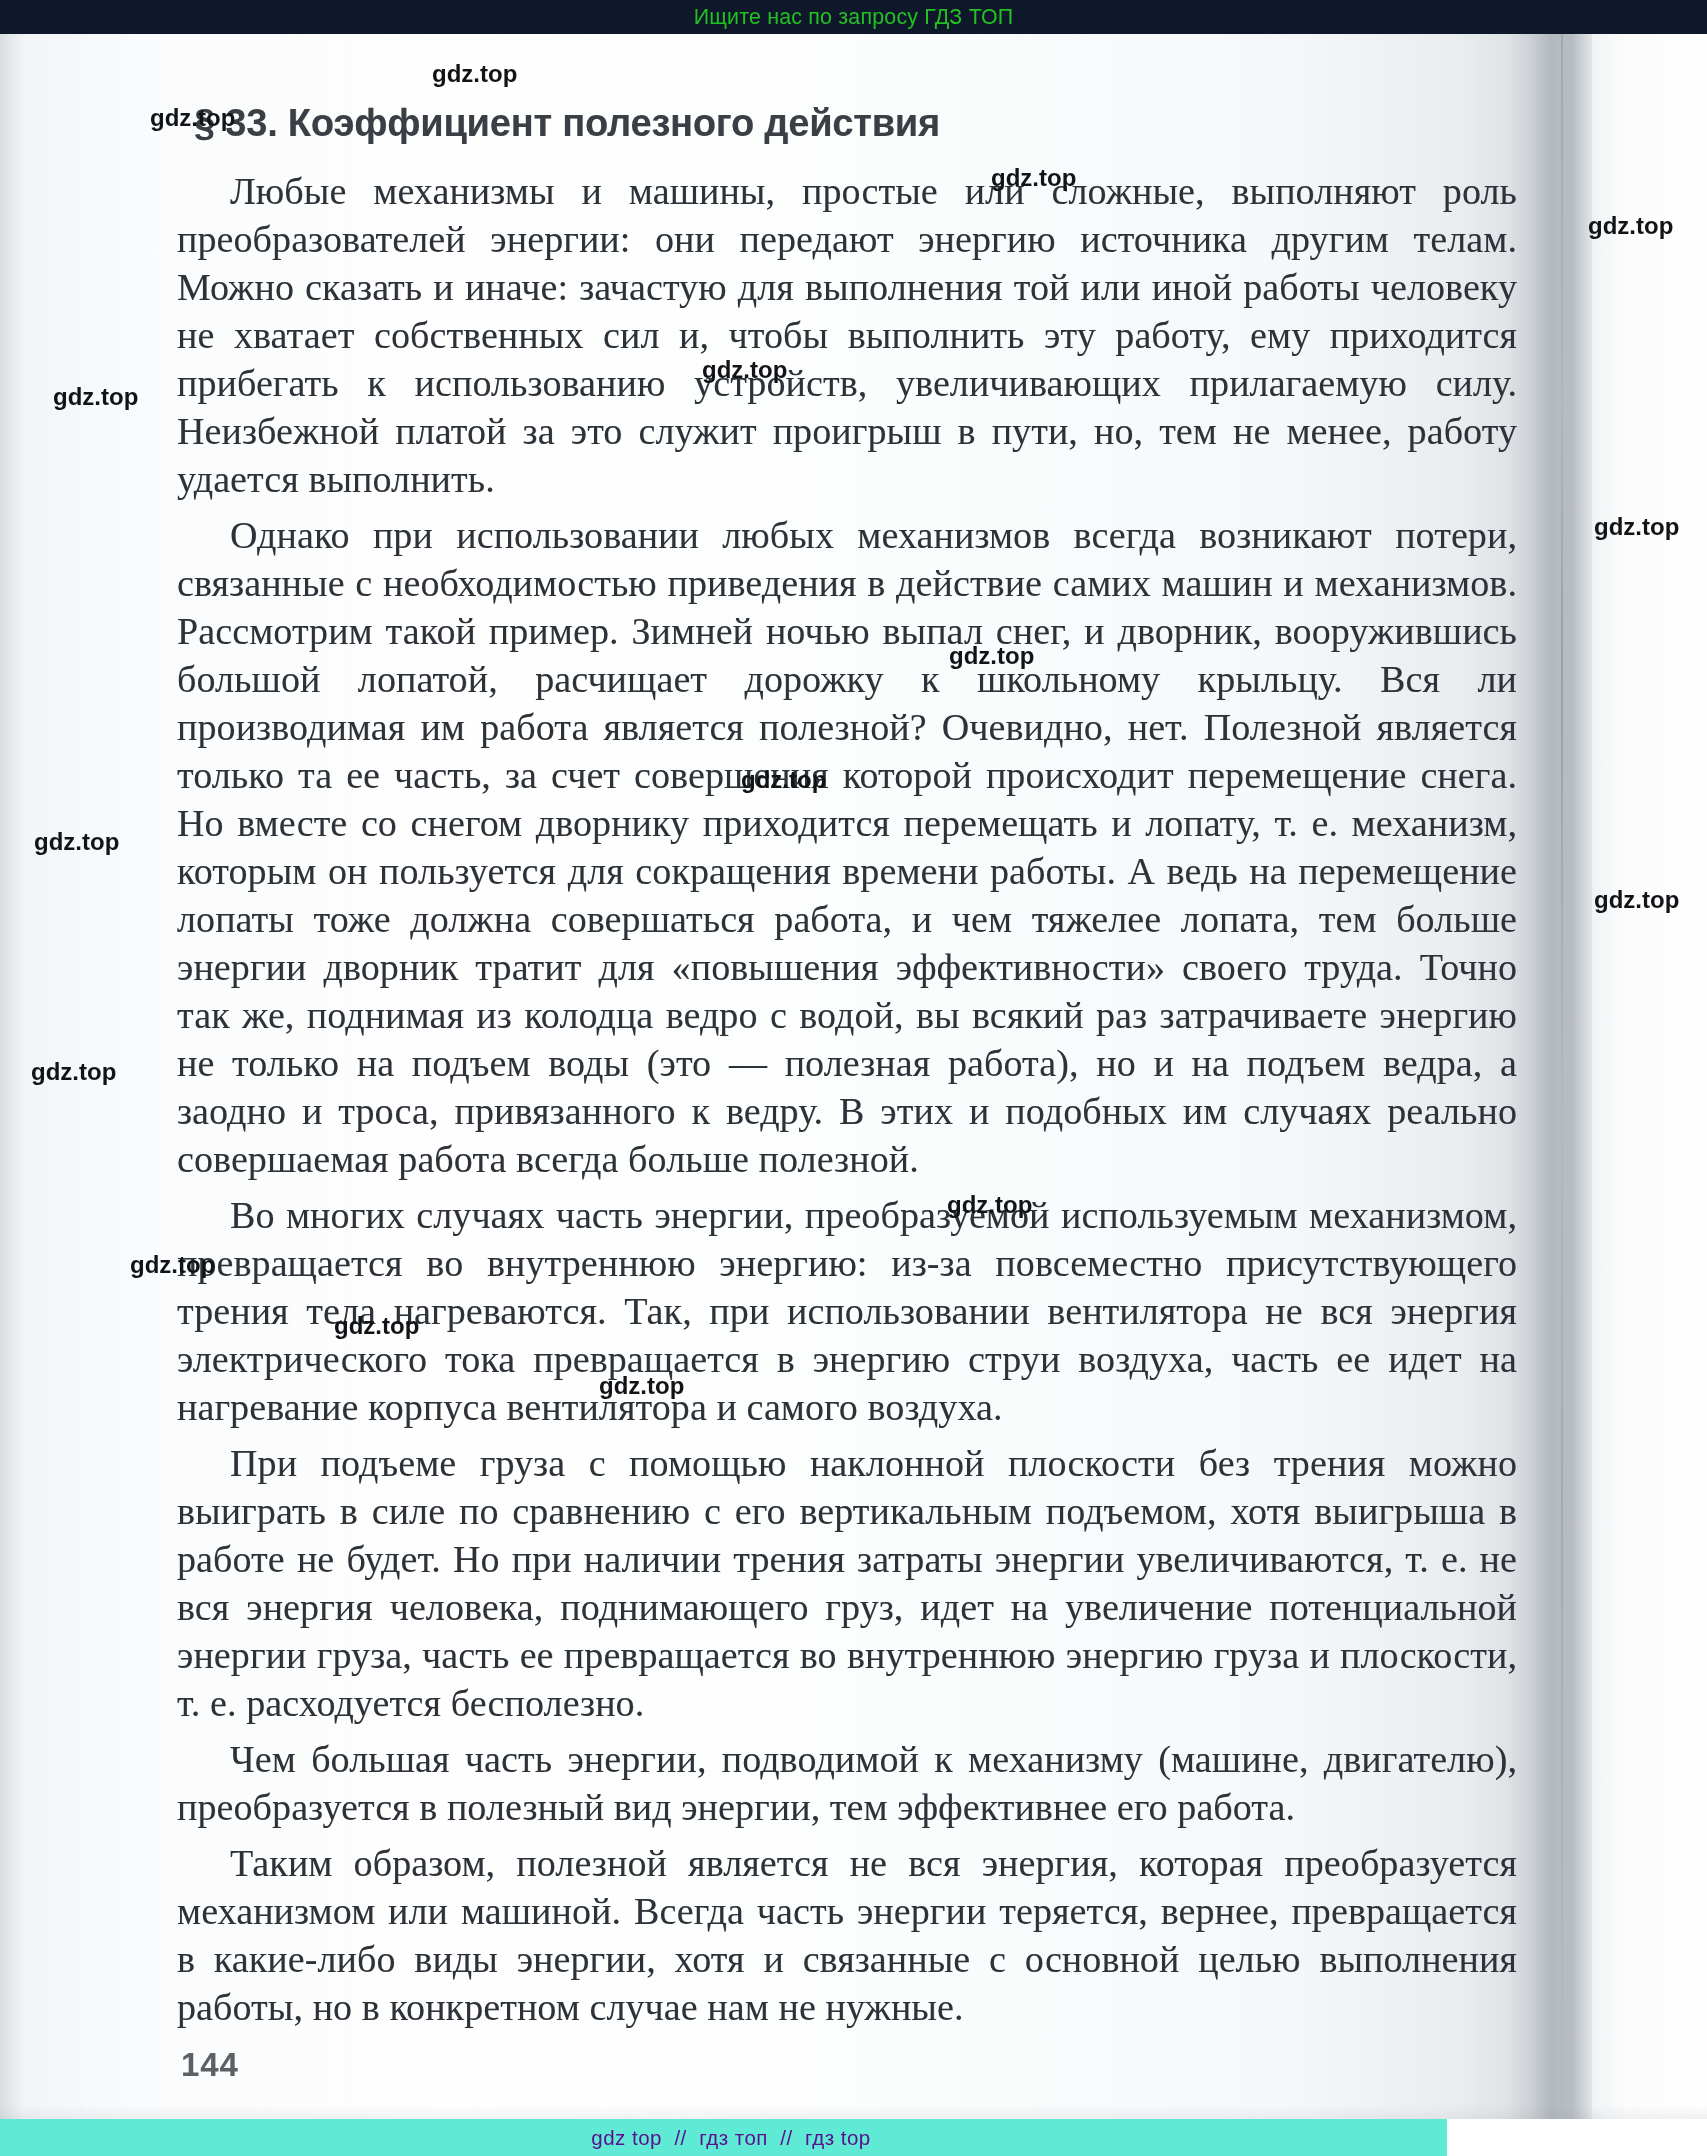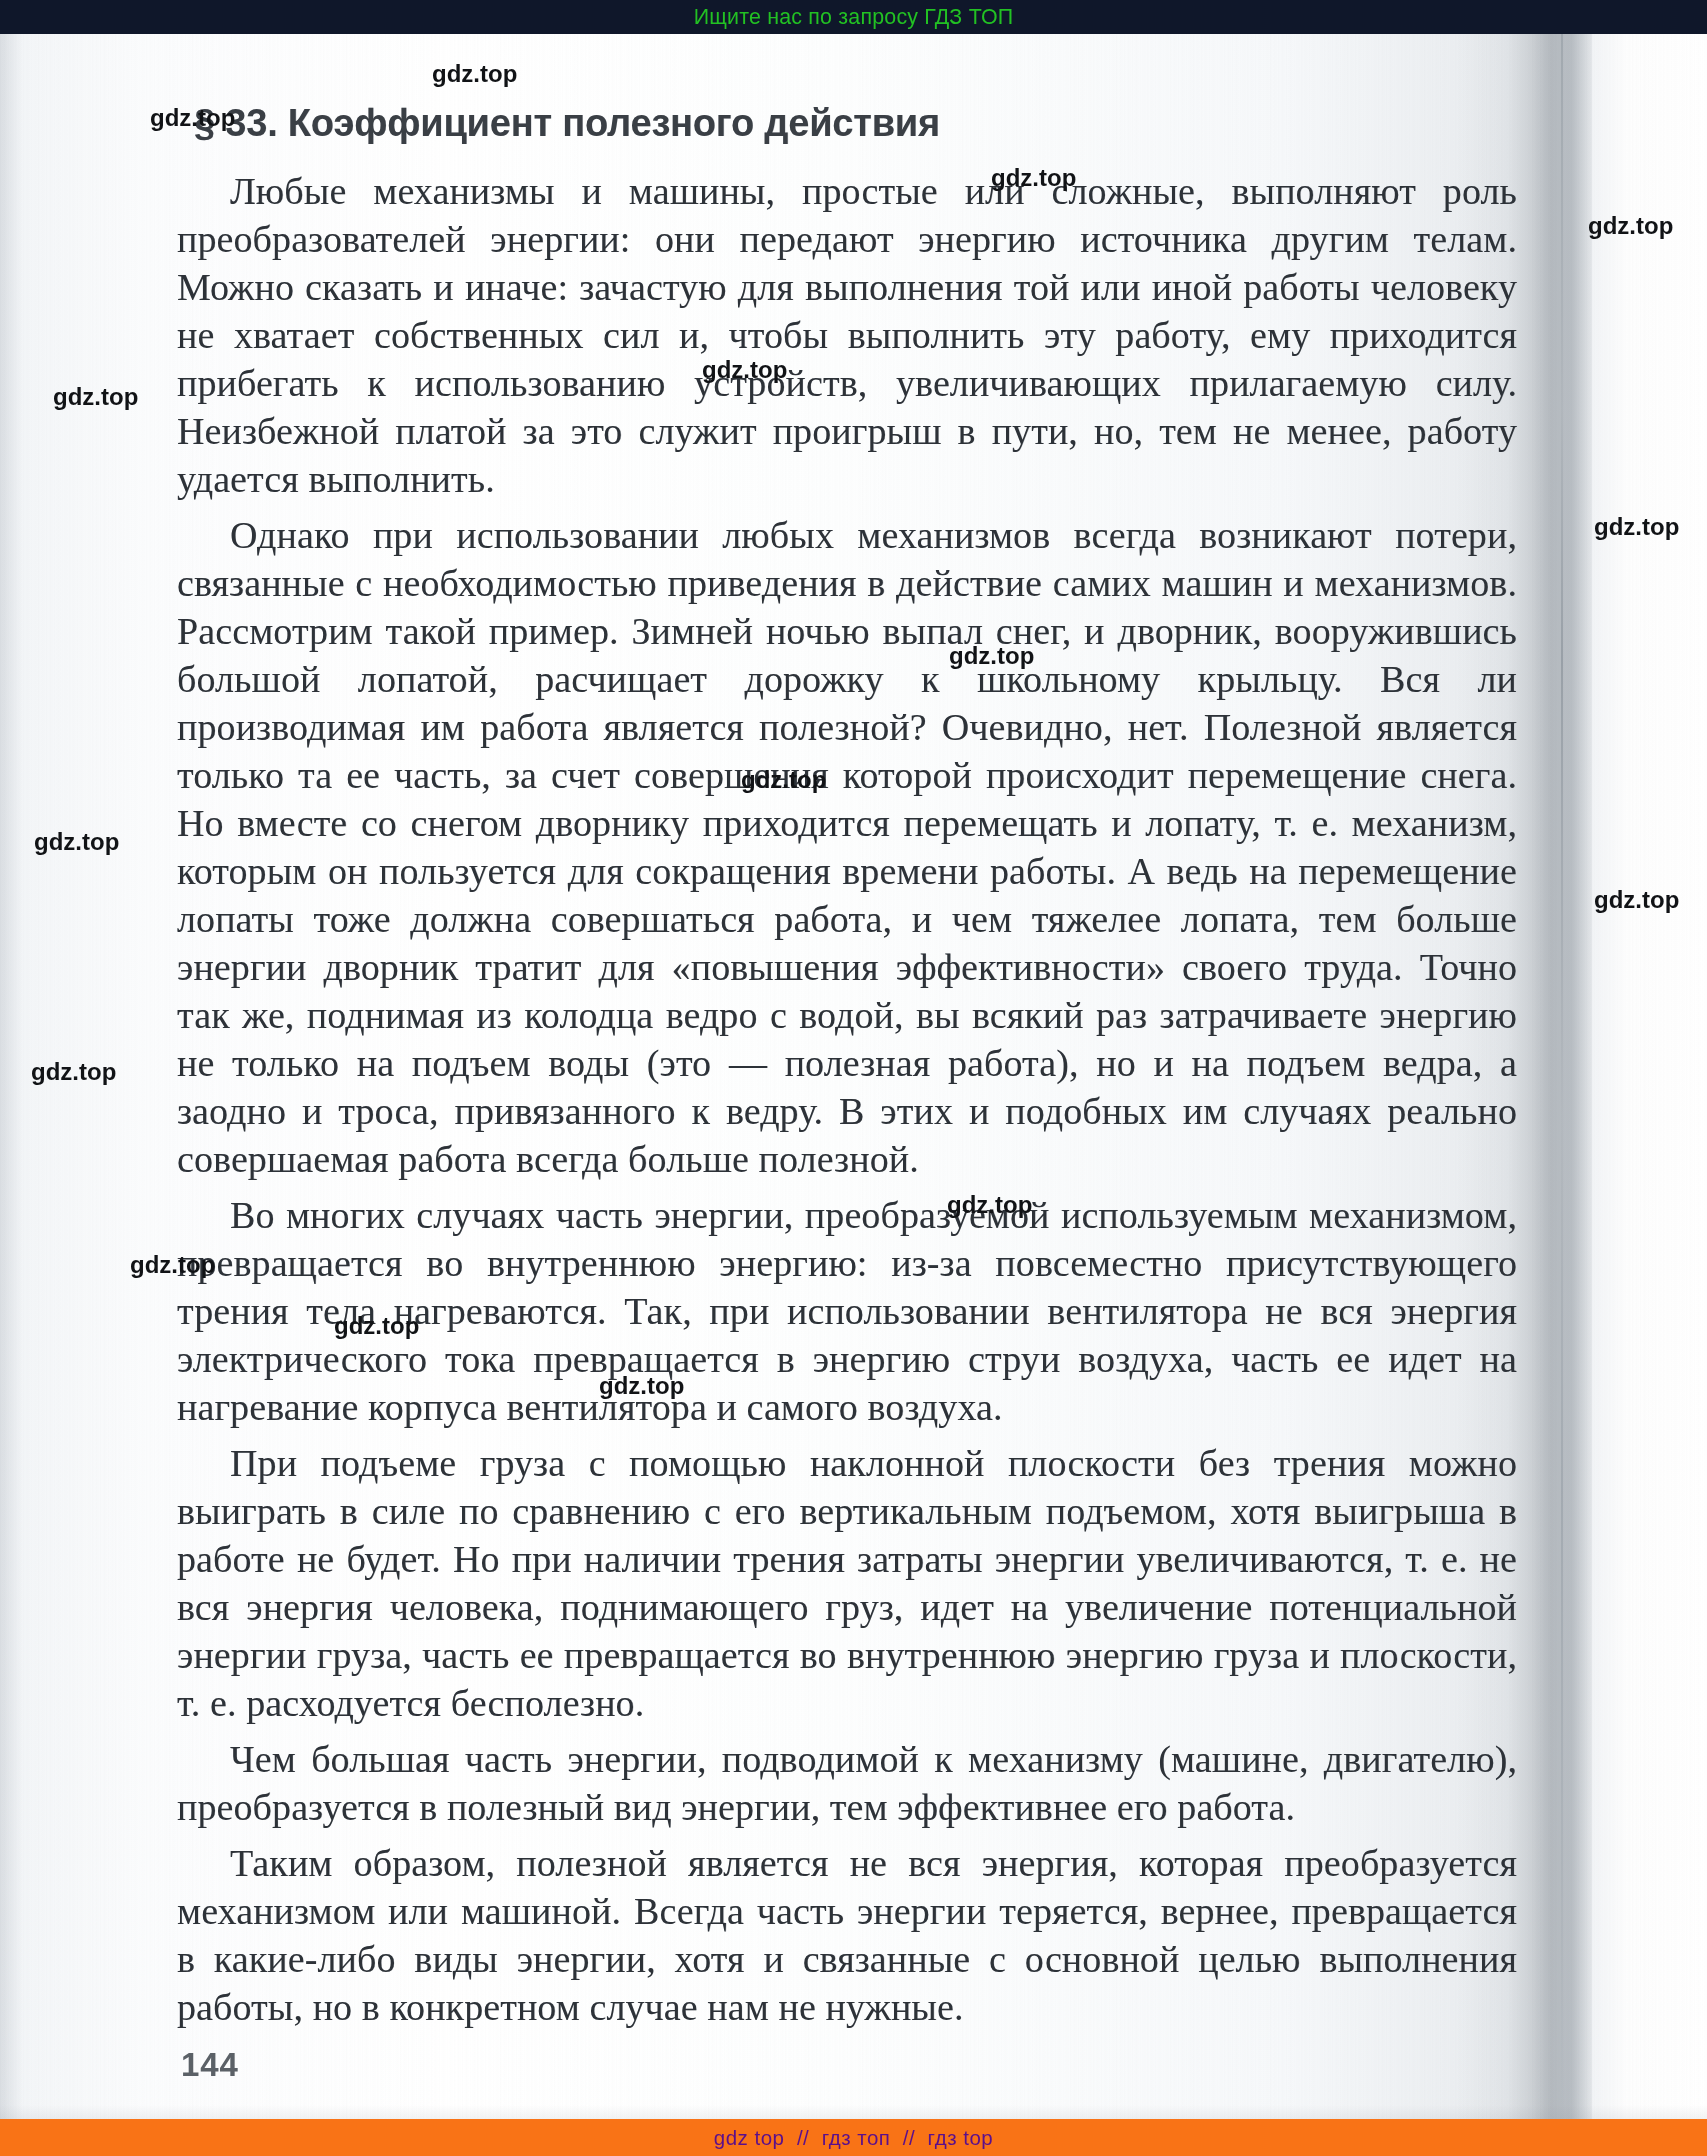--- a/index.html
+++ b/index.html
@@ -173,27 +173,28 @@
     white-space: nowrap;
     z-index: 30;
     pointer-events: none;
   }
 
   
   #footer-links {
     position: absolute;
     left: 0;
     top: 2119px;
-    width: 1707px;
+    width: 1432px;
     height: 38px;
-    background: #f97316;
+    background: #5eead4;
     display: flex;
     align-items: center;
     justify-content: center;
     z-index: 40;
+    padding-left: 15px;
   }
   #footer-links .link-text {
     font-family: "Liberation Sans", sans-serif;
     font-size: 20.5px;
     color: #5b0f8c;
     letter-spacing: 0.5px;
     white-space: pre;
   }
 </style>
 </head>

